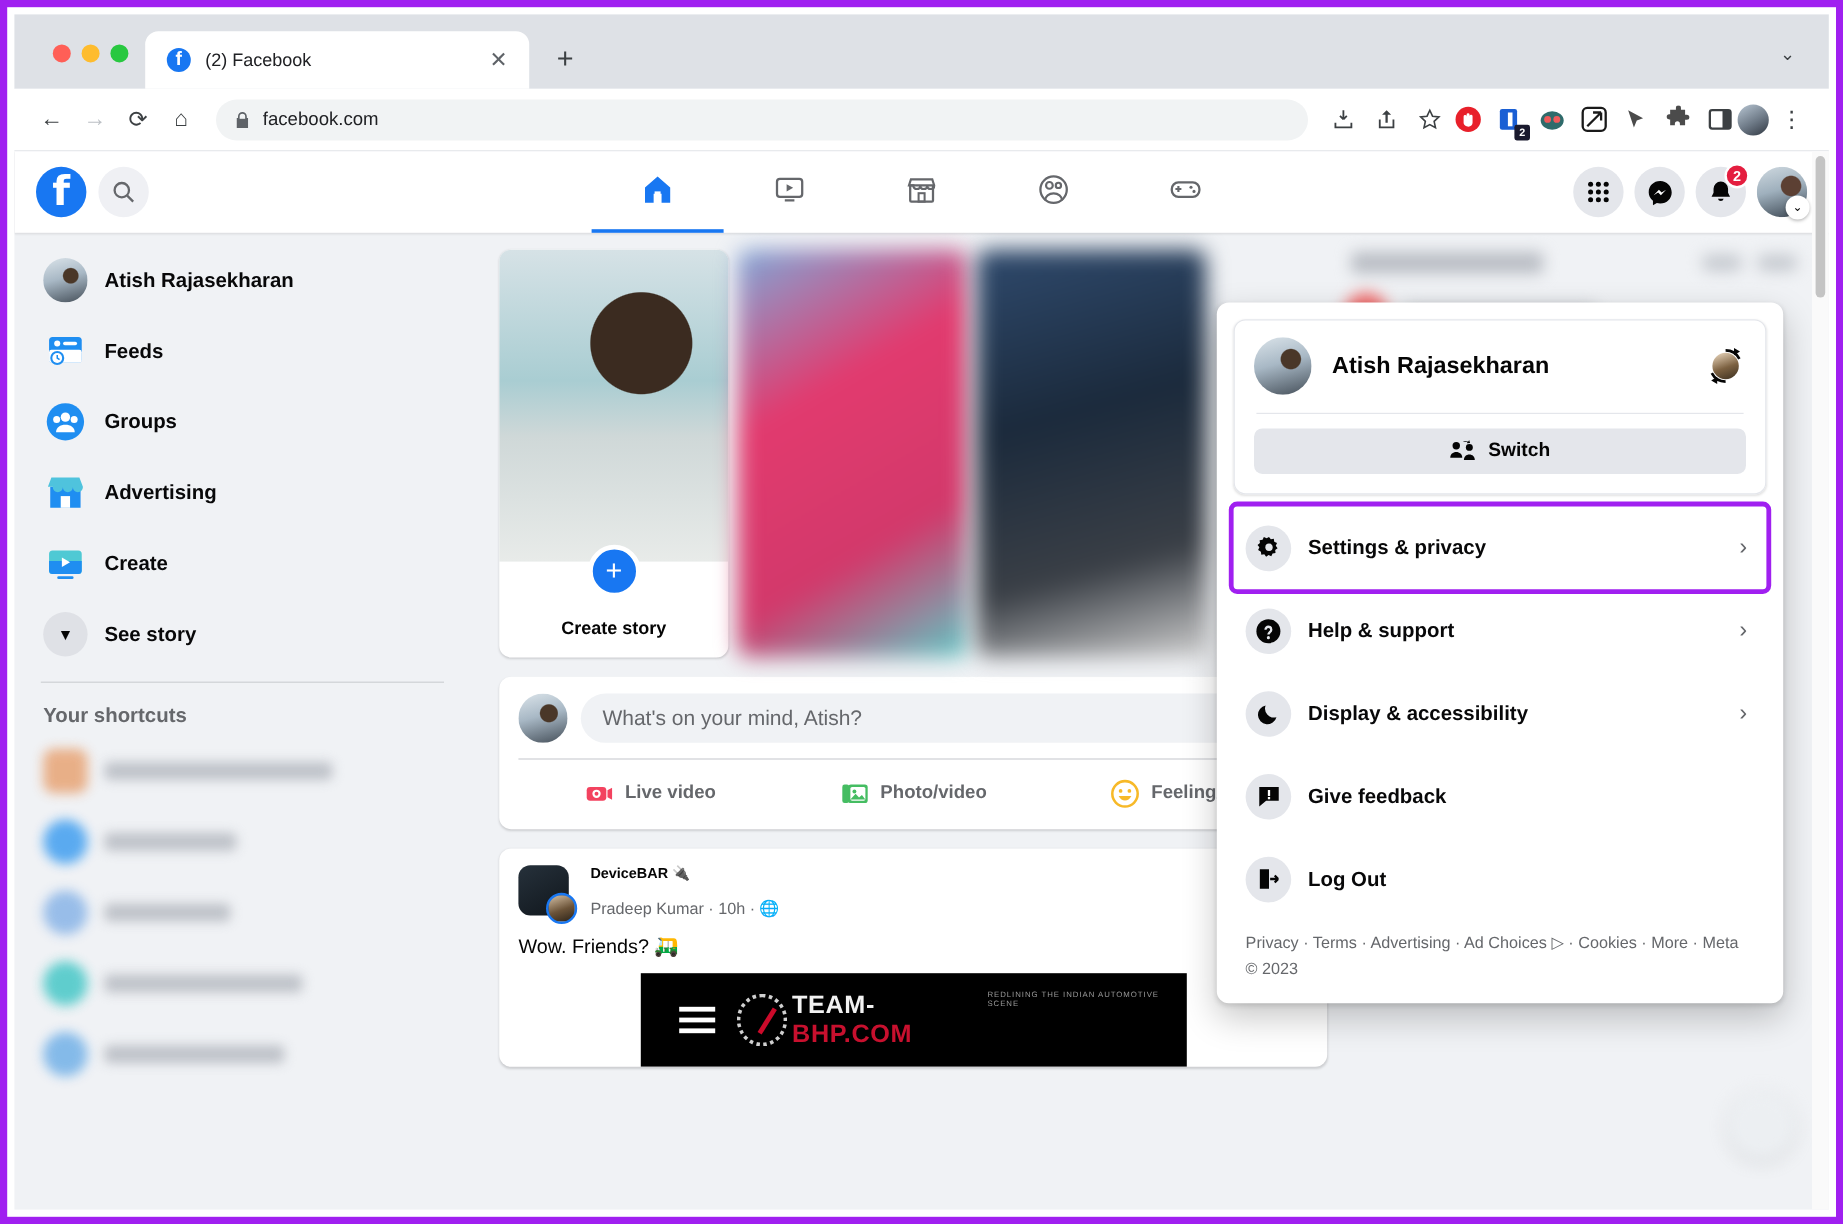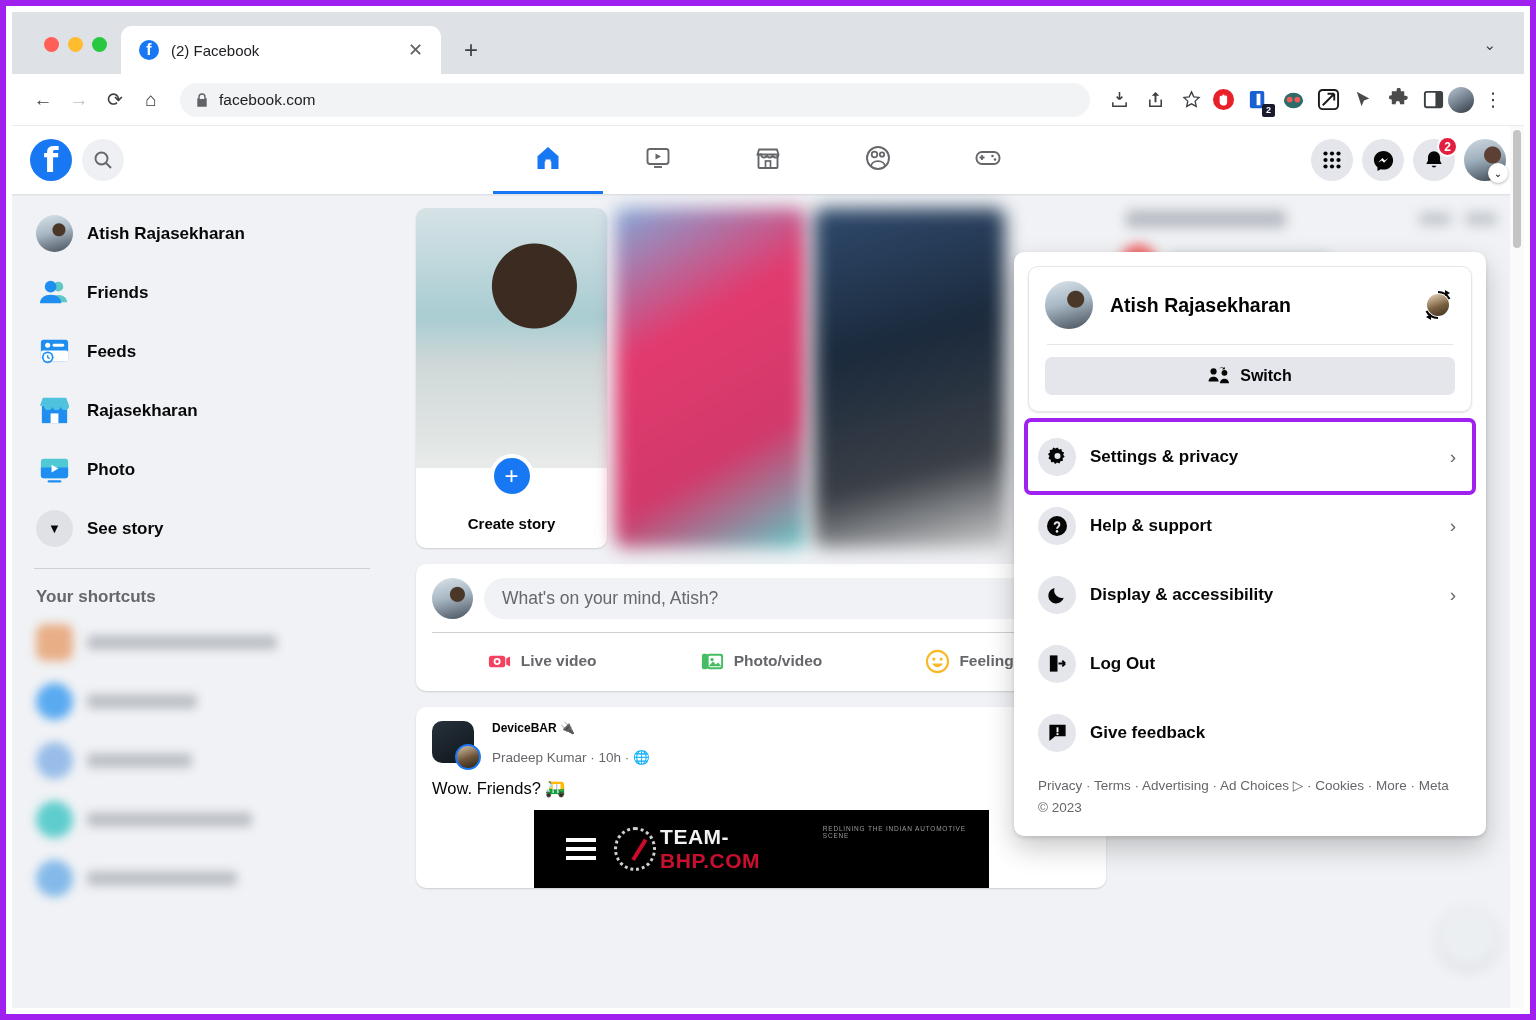--- a/index.html
+++ b/index.html
@@ -572,62 +572,63 @@
     </div>
 
     <div class="sidebar">
       <div class="side-item">
         <div class="side-ic photo"></div>
         <span class="side-label">Atish Rajasekharan</span>
       </div>
       <div class="side-item">
         <div class="side-ic">
           <svg width="35" height="35" viewBox="0 0 36 36">
-              <circle cx="22" cy="12" r="5" fill="#5cc9c6"></circle>
-              <path d="M13 28c0-4.5 4-7.5 9-7.5s9 3 9 7.5z" fill="#5cc9c6"></path>
-              <circle cx="14" cy="12" r="6" fill="#1f8ef1"></circle>
-              <path d="M3 29c0-5.3 4.9-8.8 11-8.8s11 3.5 11 8.8z" fill="#1f8ef1"></path>
-            </svg>
-        </div>
-        <span class="side-label">Friends</span>
-      </div>
-      <div class="side-item">
-        <div class="side-ic">
-          <svg width="35" height="35" viewBox="0 0 36 36">
               <rect x="4" y="6" width="28" height="22" rx="3" fill="#1f8ef1"></rect>
               <rect x="4" y="17" width="28" height="11" rx="2" fill="#fff"></rect>
               <circle cx="11" cy="11.5" r="2.6" fill="#fff"></circle>
               <rect x="16" y="10" width="12" height="3" rx="1.5" fill="#fff"></rect>
               <circle cx="11" cy="24" r="6" fill="#1f8ef1"></circle>
               <circle cx="11" cy="24" r="4.2" fill="#fff"></circle>
               <path d="M11 21.5V24l2 1.3" stroke="#1f8ef1" stroke-width="1.3" fill="none"></path>
             </svg>
         </div>
         <span class="side-label">Feeds</span>
       </div>
       <div class="side-item">
         <div class="side-ic">
           <svg width="35" height="35" viewBox="0 0 36 36">
+              <circle cx="18" cy="18" r="16" fill="#1f8ef1"></circle>
+              <circle cx="18" cy="14" r="4" fill="#fff"></circle>
+              <circle cx="10.5" cy="16" r="3" fill="#fff"></circle>
+              <circle cx="25.5" cy="16" r="3" fill="#fff"></circle>
+              <path d="M10 27c0-4.2 3.6-6.5 8-6.5s8 2.3 8 6.5z" fill="#fff"></path>
+            </svg>
+        </div>
+        <span class="side-label">Groups</span>
+      </div>
+      <div class="side-item">
+        <div class="side-ic">
+          <svg width="35" height="35" viewBox="0 0 36 36">
               <path d="M5 13h26v18H5z" fill="#1f8ef1"></path>
               <path d="M3 13l3-8h24l3 8c0 3-2 4.6-4.3 4.6S24.4 16 24.4 13c0 3-2 4.6-4.3 4.6S15.8 16 15.8 13c0 3-2 4.6-4.3 4.6S7.2 16 7.2 13z" fill="#4fc3dd"></path>
               <rect x="14" y="21" width="8" height="10" fill="#fff"></rect>
             </svg>
         </div>
-        <span class="side-label">Rajasekharan</span>
+        <span class="side-label">Advertising</span>
       </div>
       <div class="side-item">
         <div class="side-ic">
           <svg width="35" height="35" viewBox="0 0 36 36">
               <rect x="4" y="7" width="28" height="20" rx="3" fill="#4fc9d4"></rect>
               <path d="M4 16h28v8a3 3 0 01-3 3H7a3 3 0 01-3-3z" fill="#1f8ef1"></path>
               <path d="M15 13l7 4-7 4z" fill="#fff"></path>
               <rect x="11" y="29" width="14" height="2.4" rx="1.2" fill="#1f8ef1"></rect>
             </svg>
         </div>
-        <span class="side-label">Photo</span>
+        <span class="side-label">Create</span>
       </div>
       <div class="side-item">
         <div class="side-ic circlebtn">▼</div>
         <span class="side-label">See story</span>
       </div>
 
       <div class="divider"></div>
       <div class="shortcuts-title">Your shortcuts</div>
 
       <div class="short-item">
@@ -820,38 +821,38 @@
             <svg width="21" height="21" viewBox="0 0 22 22">
                 <path d="M17.5 14.3A7.8 7.8 0 018 4.2a8.2 8.2 0 109.5 10.1z" fill="#050505"></path>
               </svg>
           </div>
           <div class="mlabel">Display &amp; accessibility</div>
           <div class="mchev">›</div>
         </div>
         <div class="mitem">
           <div class="mic">
             <svg width="21" height="21" viewBox="0 0 22 22">
-                <path d="M3 2.5h8v17H3z" fill="#050505"></path>
-                <path d="M12 11h7m0 0l-3-3m3 3l-3 3" stroke="#050505" stroke-width="2" fill="none"></path>
-              </svg>
-          </div>
-          <div class="mlabel">Log Out</div>
-          <div class="mchev"></div>
-        </div>
-        <div class="mitem">
-          <div class="mic">
-            <svg width="21" height="21" viewBox="0 0 22 22">
                 <path d="M2.5 3h17v12h-11l-6 5z" fill="#050505"></path>
                 <rect x="10" y="5.6" width="2" height="5.2" fill="#fff"></rect>
                 <rect x="10" y="11.7" width="2" height="2" fill="#fff"></rect>
               </svg>
           </div>
           <div class="mlabel">Give feedback</div>
           <div class="mchev"></div>
         </div>
+        <div class="mitem">
+          <div class="mic">
+            <svg width="21" height="21" viewBox="0 0 22 22">
+                <path d="M3 2.5h8v17H3z" fill="#050505"></path>
+                <path d="M12 11h7m0 0l-3-3m3 3l-3 3" stroke="#050505" stroke-width="2" fill="none"></path>
+              </svg>
+          </div>
+          <div class="mlabel">Log Out</div>
+          <div class="mchev"></div>
+        </div>
       </div>
 
       <div class="dd-footer">Privacy · Terms · Advertising · Ad Choices ▷ · Cookies · More · Meta © 2023</div>
     </div>
 
     <div class="scrollbar">
       <div class="scrollthumb"></div>
     </div>
 
   </div>

